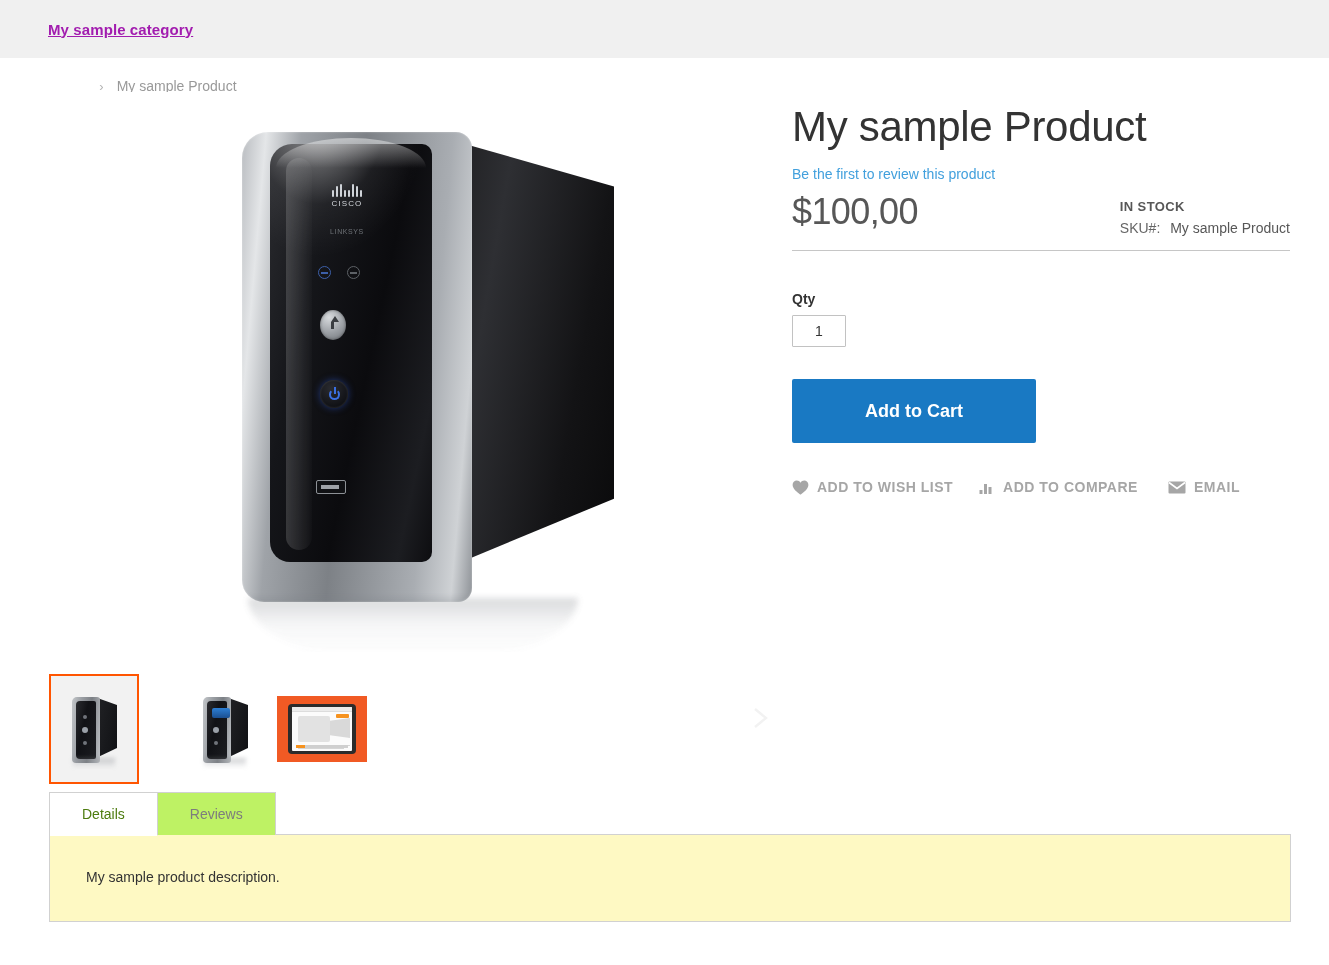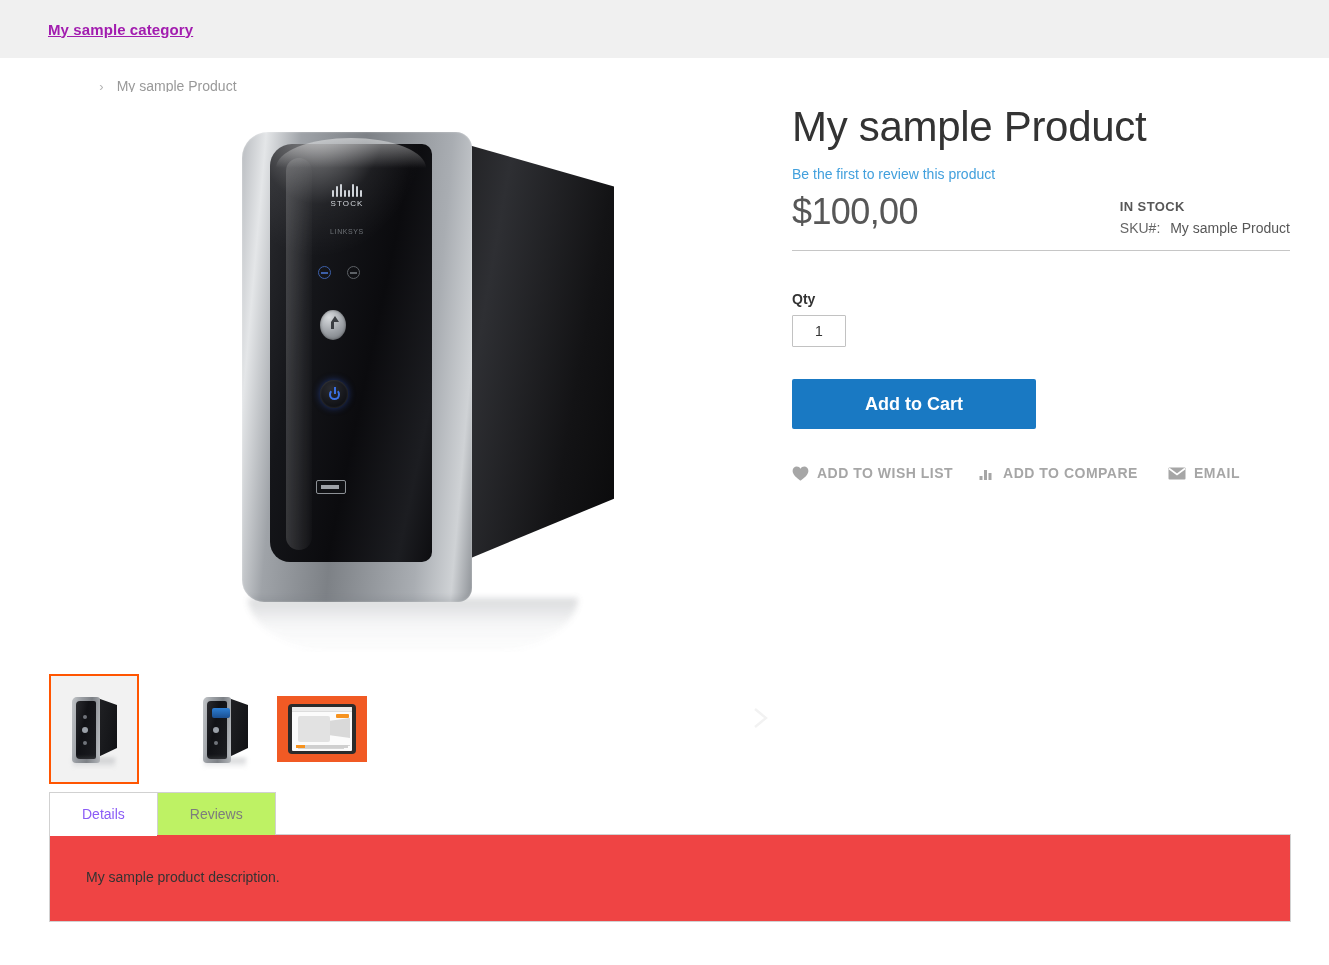--- a/index.html
+++ b/index.html
@@ -484,21 +484,21 @@
     border-radius: 1px;
     font-family: "Liberation Sans", sans-serif;
     font-size: 14px;
     color: #333333;
     text-align: center;
     background: #ffffff;
   }
   .add-to-cart {
     margin-top: 32px;
     width: 244px;
-    height: 50px;
+    height: 64px;
     background: #1979c3;
     border: none;
     border-radius: 2px;
     color: #ffffff;
     font-family: "Liberation Sans", sans-serif;
     font-size: 18px;
     font-weight: bold;
     cursor: pointer;
   }
   .product-social {
@@ -546,34 +546,34 @@
     background: #bef264;
     border: 1px solid #d1d1d1;
     border-bottom: none;
     color: #7d7d7d;
     cursor: pointer;
     position: relative;
   }
   .tab + .tab { margin-left: -1px; }
   .tab.active {
     background: #ffffff;
-    color: #8b5cf6;
+    color: #4d7c0f;
     z-index: 3;
   }
   .tab.active:after {
     content: "";
     position: absolute;
     left: 0; right: 0; bottom: -1px;
     height: 2px;
     background: #ffffff;
   }
   .tab-content {
     position: relative;
     border: 1px solid #d1d1d1;
-    background: #ef4444;
+    background: #fef9c3;
     min-height: 88px;
     padding: 34px 36px;
     font-size: 14px;
     color: #333333;
     margin-top: -1px;
     z-index: 1;
   }
 </style>
 </head>
 <body>
@@ -603,21 +603,21 @@
           <div class="cisco-bars">
             <i style="height:7px"></i>
               <i style="height:11px"></i>
               <i style="height:13px"></i>
             <i style="height:7px"></i>
               <i style="height:7px"></i>
             <i style="height:13px"></i>
               <i style="height:11px"></i>
               <i style="height:7px"></i>
           </div>
-          <div class="cisco-word">STOCK</div>
+          <div class="cisco-word">CISCO</div>
         </div>
         <div class="linksys-word">LINKSYS</div>
 
         <div class="nas-leds">
           <span class="led"></span>
           <span class="led grey"></span>
         </div>
 
         <div class="nas-btn-eject"></div>
 

